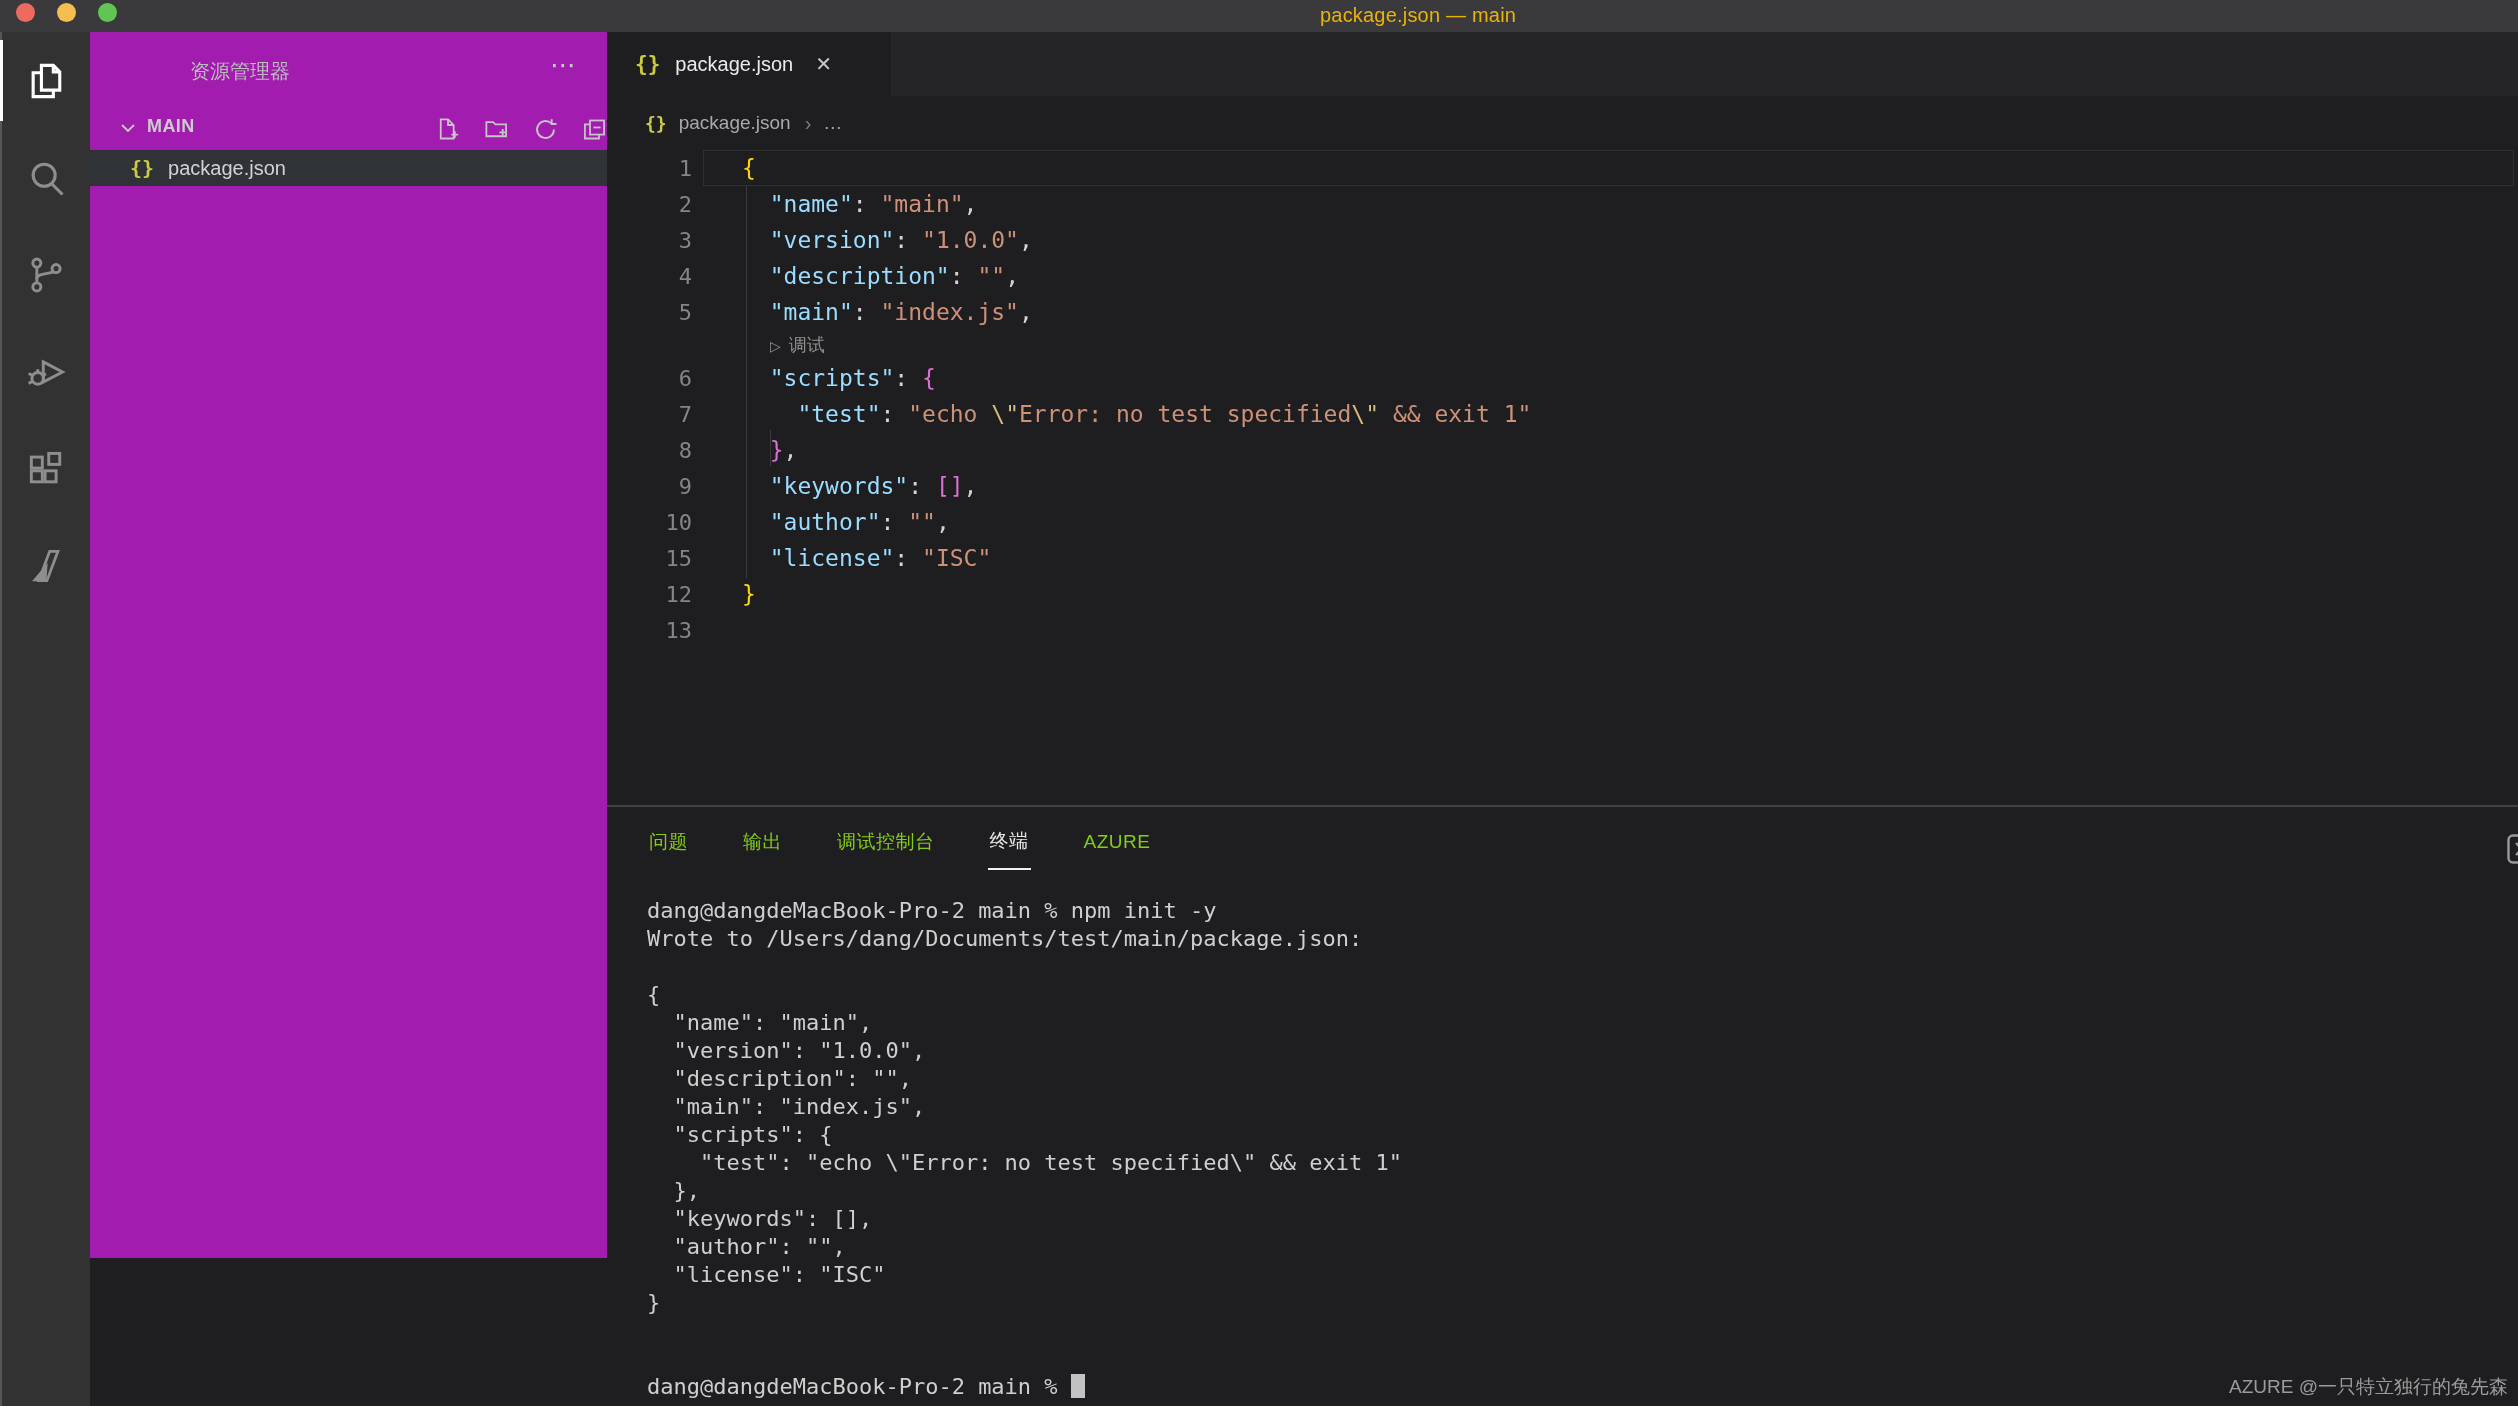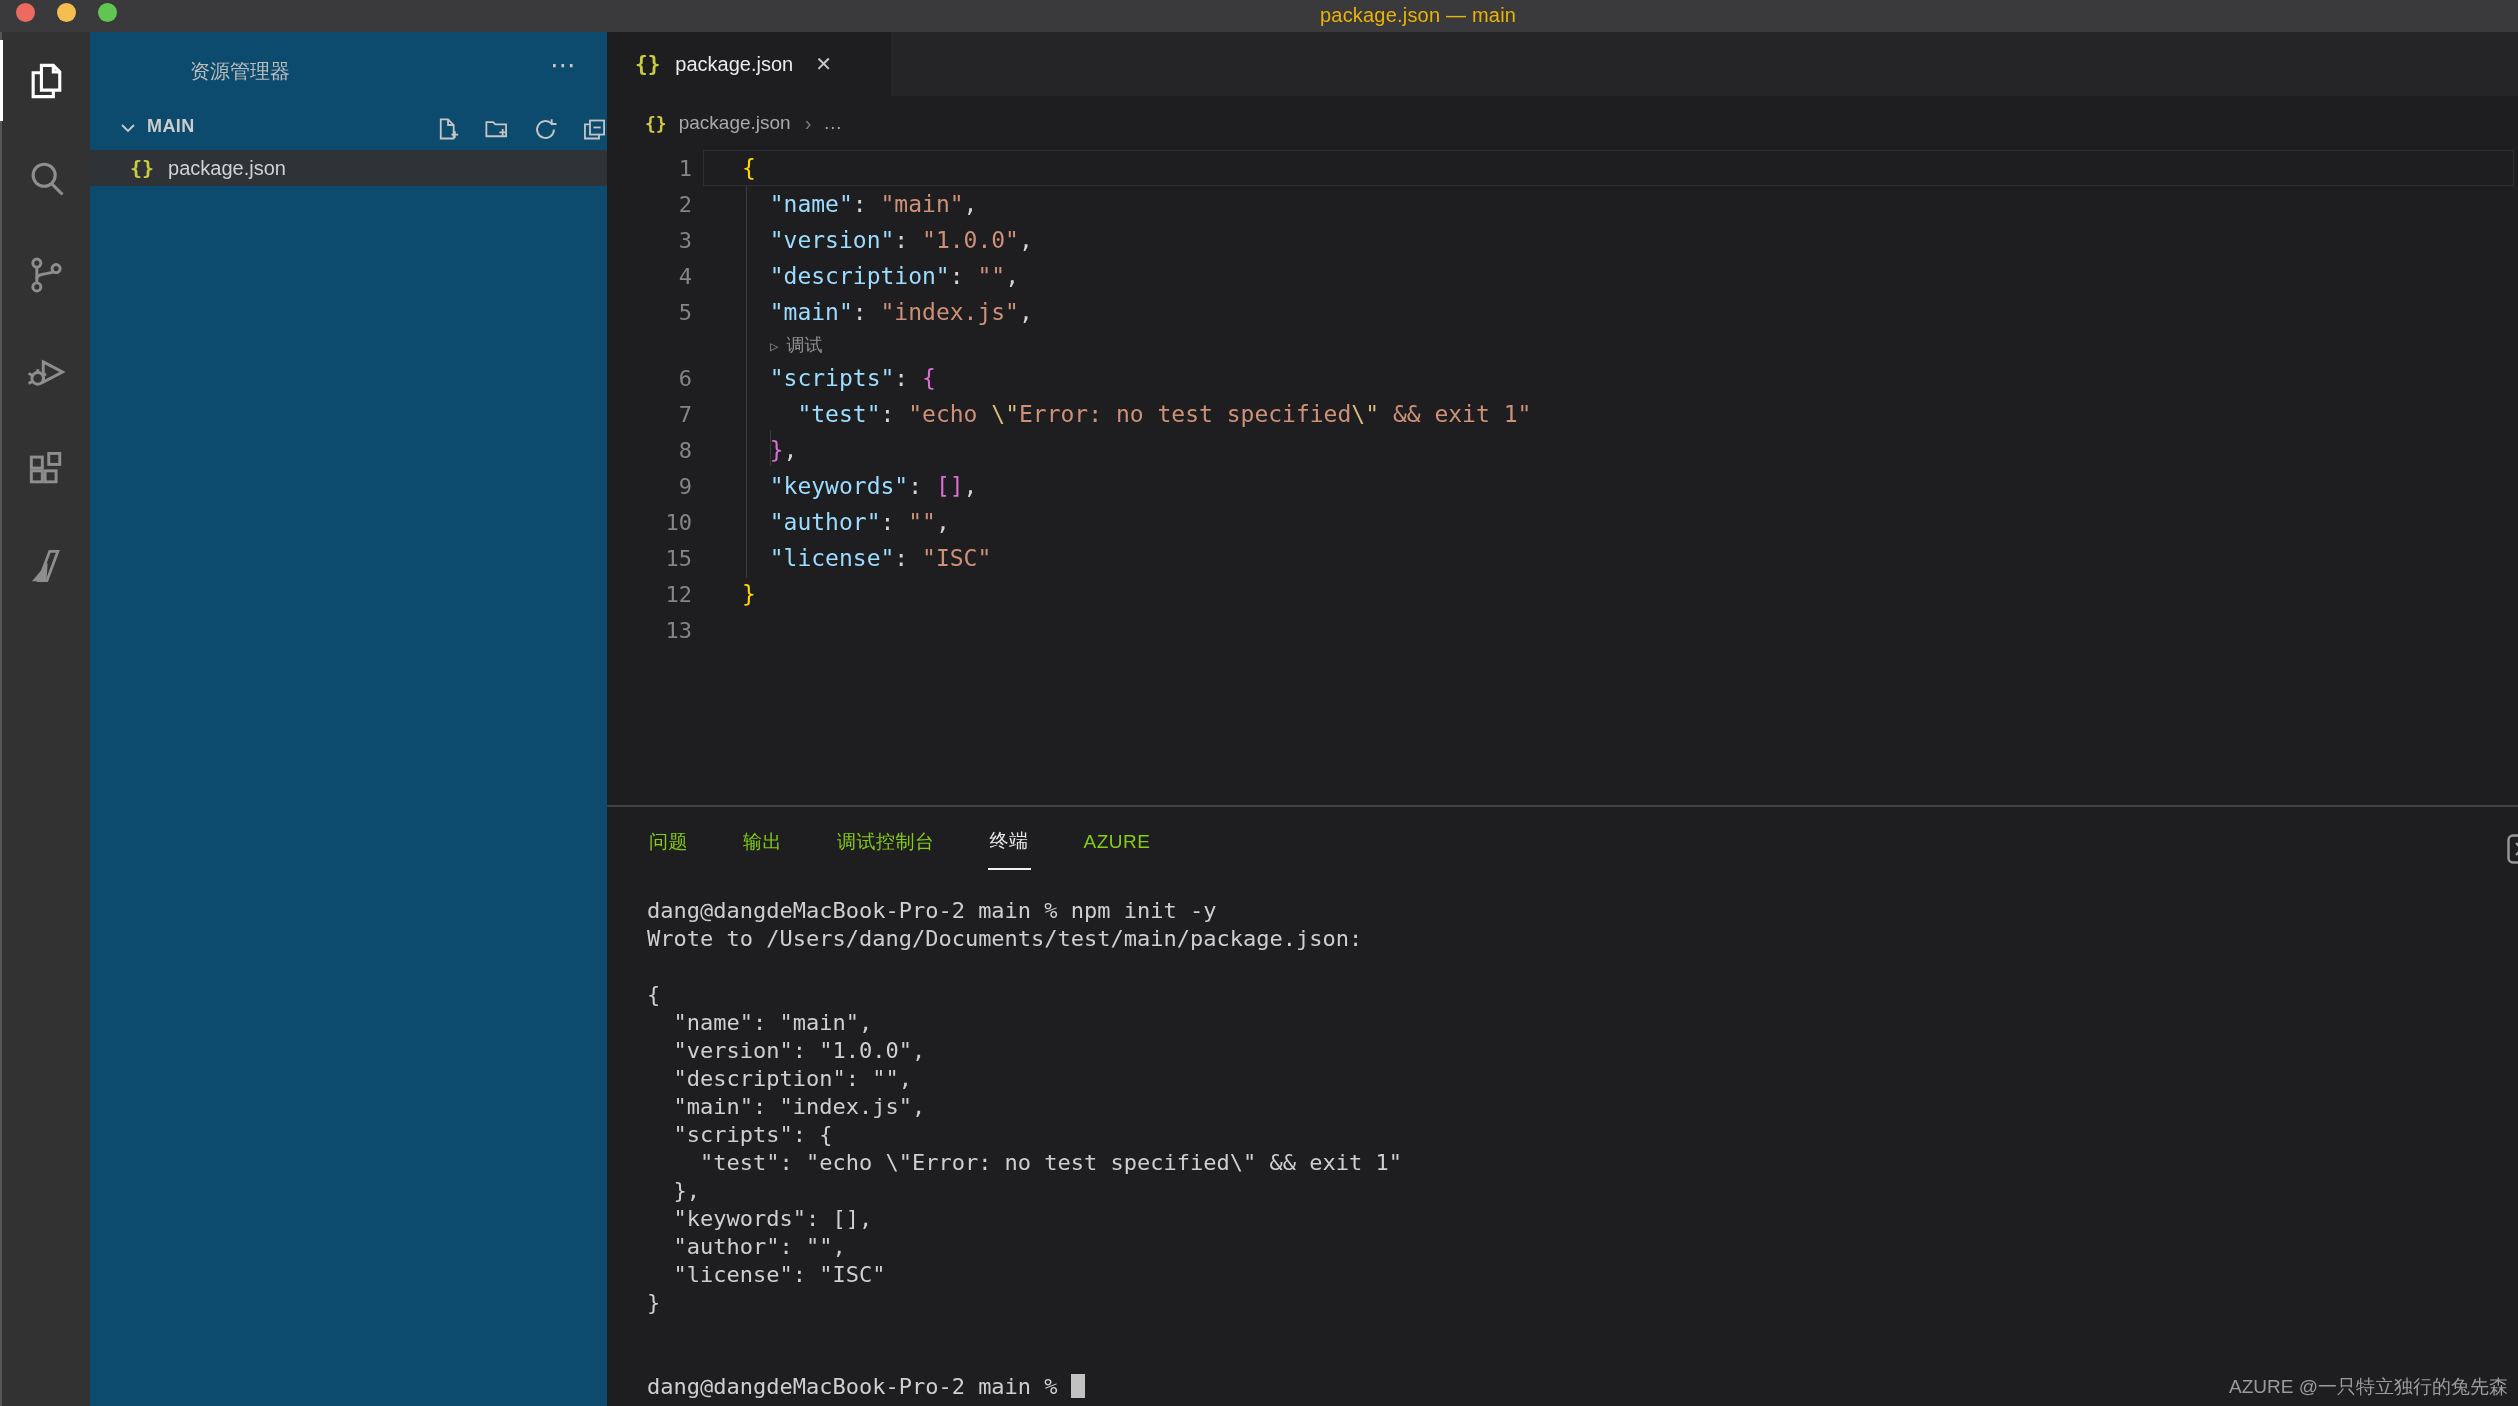--- a/index.html
+++ b/index.html
@@ -12,21 +12,21 @@
   #titlebar .title{position:absolute;left:1320px;top:4px;font-size:20px;font-weight:500;color:#eab308;letter-spacing:.2px;}
 
   
   #activitybar{position:absolute;left:0;top:32px;width:90px;height:1374px;background:#323233;border-left:2px solid #565658;box-sizing:border-box;}
   .act-item{position:relative;width:88px;height:97px;display:flex;align-items:center;justify-content:center;color:#8e8e8e;}
   .act-item.active{color:#ffffff;}
   .act-item.active:before{content:"";position:absolute;left:-2px;top:8px;bottom:8px;width:3px;background:#ffffff;}
   .act-item svg{width:44px;height:44px;}
 
   
-  #sidebar{position:absolute;left:90px;top:32px;width:517px;height:1374px;background:#0c4a6e;}
+  #sidebar{position:absolute;left:90px;top:32px;width:517px;height:1226px;background:#a21caf;}
   #sb-header{position:absolute;left:0;top:0;width:100%;height:66px;}
   #sb-title{position:absolute;left:100px;top:26px;font-size:20px;color:#bcbcbc;}
   #sb-more{position:absolute;left:460px;top:18px;font-size:26px;color:#c5c5c5;letter-spacing:2px;}
   #sb-section{position:absolute;left:0;top:78px;width:100%;height:36px;margin-left:12px;}
   #sb-chevron{position:absolute;left:14px;top:6px;color:#cccccc;}
   #sb-chevron svg{width:24px;height:24px;}
   #sb-section-label{position:absolute;left:45px;top:6px;font-size:18px;font-weight:bold;color:#cccccc;letter-spacing:.4px;}
   .sb-action{position:absolute;top:4px;width:34px;height:30px;color:#c5c5c5;display:flex;align-items:center;justify-content:center;}
   .sb-action svg{width:27px;height:27px;}
   #sb-files{position:absolute;left:0;top:118px;width:100%;}
@@ -48,21 +48,21 @@
   #bc-file{margin-left:12px;font-size:19px;color:#a9a9a9;}
   #bc-sep{margin-left:14px;font-size:20px;color:#7d7d7d;}
   #bc-more{margin-left:12px;font-size:19px;color:#a9a9a9;}
 
   #code{position:absolute;left:0;top:118px;width:100%;font-family:"DejaVu Sans Mono",monospace;font-size:23px;}
   #curline{position:absolute;left:96px;right:4px;top:0px;height:34px;border:1px solid #2f2f33;}
   .code-row{height:36px;display:flex;align-items:center;white-space:pre;}
   .gutter{width:85px;text-align:right;color:#858585;font-size:22px;flex:0 0 85px;}
   .ctext{margin-left:50px;color:#d4d4d4;}
   .codelens-row{height:30px;display:flex;align-items:center;}
-  .codelens{margin-left:163px;color:#8f8f8f;font-size:18px;font-family:Liberation Mono, monospace;}
+  .codelens{margin-left:163px;color:#8f8f8f;font-size:18px;font-family:Liberation Serif, serif;}
   .codelens .tri{font-size:14px;margin-right:8px;}
   .iguide{position:absolute;width:1px;background:#3b3b3b;}
 
   
   #panel{position:absolute;left:0;top:773px;width:100%;height:601px;background:#1e1e20;border-top:2px solid #414141;box-sizing:border-box;overflow:hidden;}
   #panel-tabs{position:absolute;left:40px;top:0px;height:70px;display:flex;align-items:center;}
   .ptab{margin-right:51px;font-size:19px;color:#84cc16;letter-spacing:.5px;padding:14px 2px;}
   .ptab.active{color:#e7e7e7;border-bottom:2px solid #f0f0f0;}
   #panel-action{position:absolute;right:-22px;top:24px;width:36px;height:36px;color:#9a9a9a;}
   #panel-action svg{width:36px;height:36px;}

